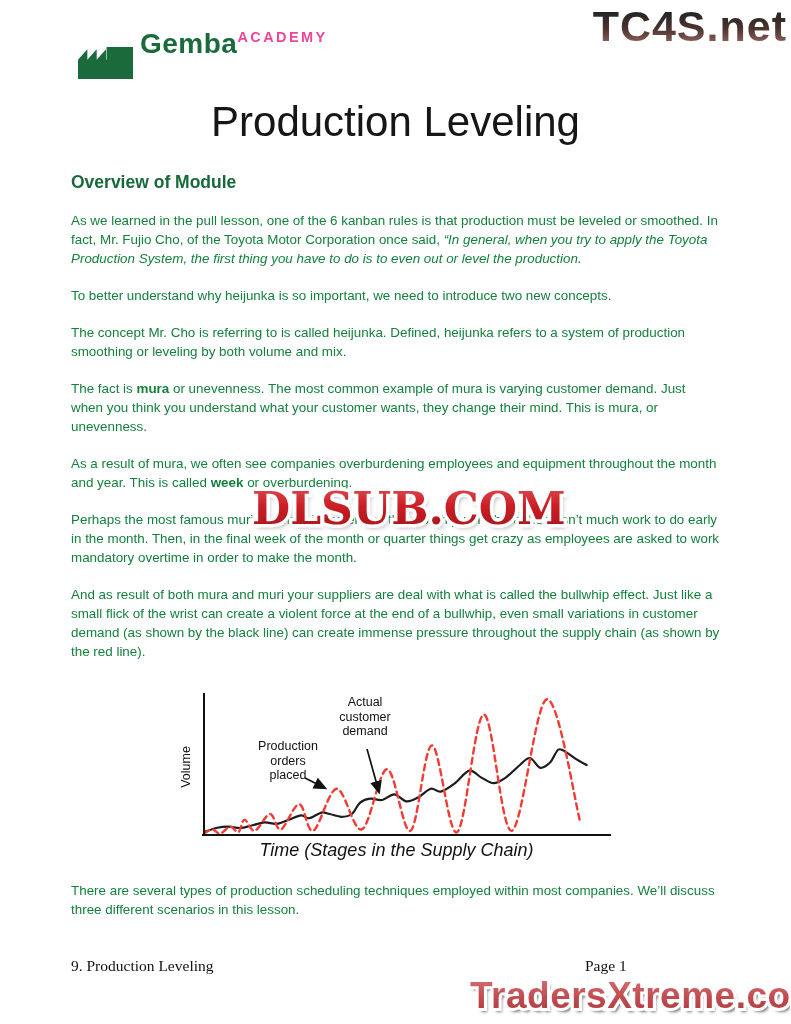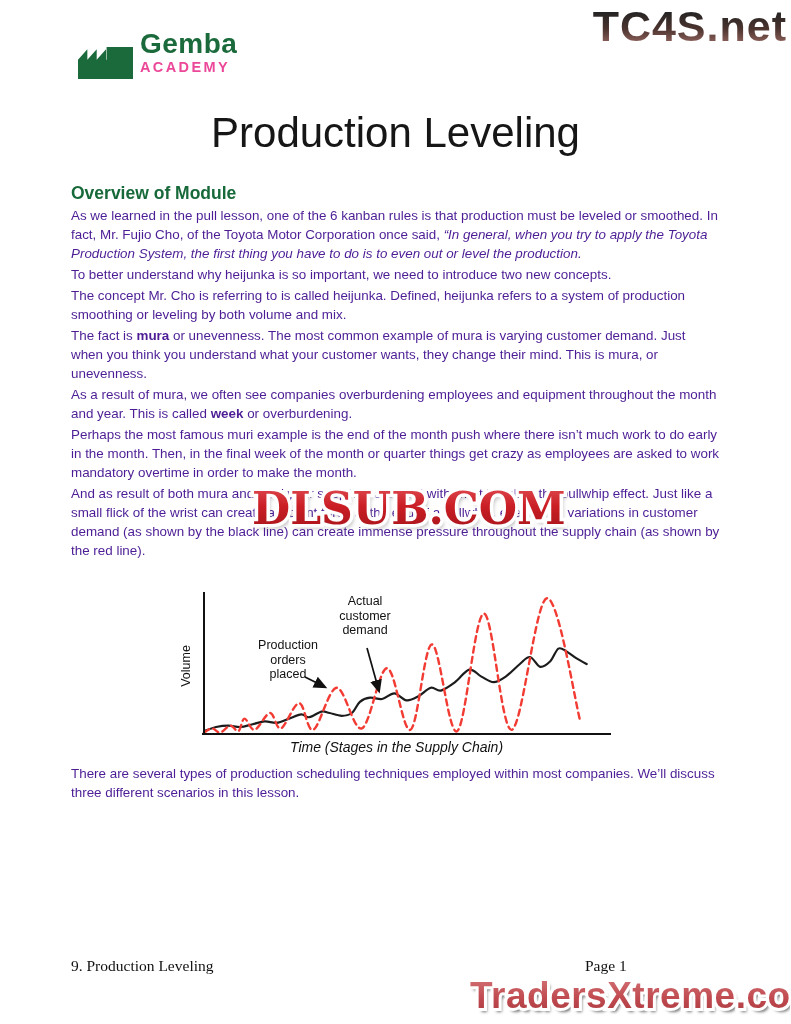--- a/index.html
+++ b/index.html
@@ -3,21 +3,21 @@
 <meta charset="utf-8">
 <style>
   * { margin:0; padding:0; box-sizing:border-box; }
   html,body { background:#fff; }
   body { font-family:"Liberation Sans", sans-serif; }
   .page { position:relative; width:791px; height:1024px; background:#fff; overflow:hidden; margin:0 auto; }
 
   
   .logo { position:absolute; left:78px; top:29px; display:flex; align-items:flex-start; gap:7px; }
   .logo-icon { width:55px; height:47px; margin-top:3px; }
-  .logo-text { display:flex; flex-direction:column; }
+  .logo-text { display:flex; }
   .logo-name { font-size:28px; font-weight:bold; color:#1b6a3c; line-height:30px; letter-spacing:0.5px; }
   .logo-sub  { font-size:14.5px; font-weight:bold; color:#ec4899; letter-spacing:2.4px; line-height:17px; }
 
   
   .wm-tc4s {
     position:absolute; top:2px; right:4px;
     font-size:43px; font-weight:bold; letter-spacing:1px;
     background:linear-gradient(180deg,#242424 20%,#4c342f 55%,#9c6b64 90%);
     -webkit-background-clip:text; background-clip:text; color:transparent;
     filter:blur(0.3px);
@@ -25,34 +25,34 @@
   .wm-layered { position:absolute; }
   .wm-layered .wm-outline, .wm-layered .wm-fill { position:absolute; left:0; top:0; white-space:nowrap; }
   .wm-dlsub { left:252px; top:483px; font-family:"DejaVu Serif", serif; font-weight:bold; font-size:44px; letter-spacing:0px; }
   .wm-dlsub .wm-outline { color:#fff; -webkit-text-stroke:7px #fff; text-shadow:0 0 3px rgba(150,20,20,.55), 3px 4px 4px rgba(90,90,90,.45); }
   .wm-dlsub .wm-fill { background:linear-gradient(180deg,#e05156 0%,#cb1e25 45%,#a3141a 100%); -webkit-background-clip:text; background-clip:text; color:transparent; }
   .wm-traders { left:470px; top:975px; font-weight:bold; font-size:37px; letter-spacing:0.5px; }
   .wm-traders .wm-outline { color:#fff; -webkit-text-stroke:6px #fff; text-shadow:3px 4px 3px rgba(70,70,70,.75); }
   .wm-traders .wm-fill { background:linear-gradient(180deg,#d4777b 0%,#c04a4f 55%,#a83a3f 100%); -webkit-background-clip:text; background-clip:text; color:transparent; }
 
   
-  .content { position:absolute; left:0; top:0; width:791px; padding:11px 71px; }
+  .content { position:absolute; left:0; top:0; width:791px; padding:0 71px; }
   h1.doc-title { margin-top:98px; text-align:center; font-size:42px; font-weight:400; color:#161616; letter-spacing:0px; }
   h2.section { margin-top:26px; font-size:17.5px; font-weight:bold; color:#17693a; }
-  .paras p { margin-top:2px; font-size:13.4px; line-height:19px; color:#4c1d95; width:650px; }
+  .paras p { margin-top:18px; font-size:13.4px; line-height:19px; color:#15803d; width:650px; }
   .run-bold { font-weight:bold; }
   .run-italic { font-style:italic; }
 
   
   .chart { position:relative; margin:26px 0 0 103px; width:445px; height:176px; }
   .chart svg { position:absolute; left:0; top:0; }
   .chart-lbl { position:absolute; text-align:center; font-size:12.5px; line-height:14.5px; color:#111; white-space:pre-line; font-weight:500; }
   .lbl-production { left:64px; top:52px; width:100px; }
   .lbl-actual { left:146px; top:8px; width:90px; }
-  .xaxis-label { position:absolute; left:0; top:153px; width:445px; text-align:center; font-style:italic; font-size:14px; color:#111; }
+  .xaxis-label { position:absolute; left:0; top:153px; width:445px; text-align:center; font-style:italic; font-size:18px; color:#111; }
 
   
   .footer-left, .footer-right { position:absolute; top:957px; font-family:"Liberation Serif", serif; font-size:15.5px; color:#111; }
   .footer-left { left:71px; }
   .footer-right { left:585px; }
 </style>
 </head>
 <body>
 
 <div class="page">

